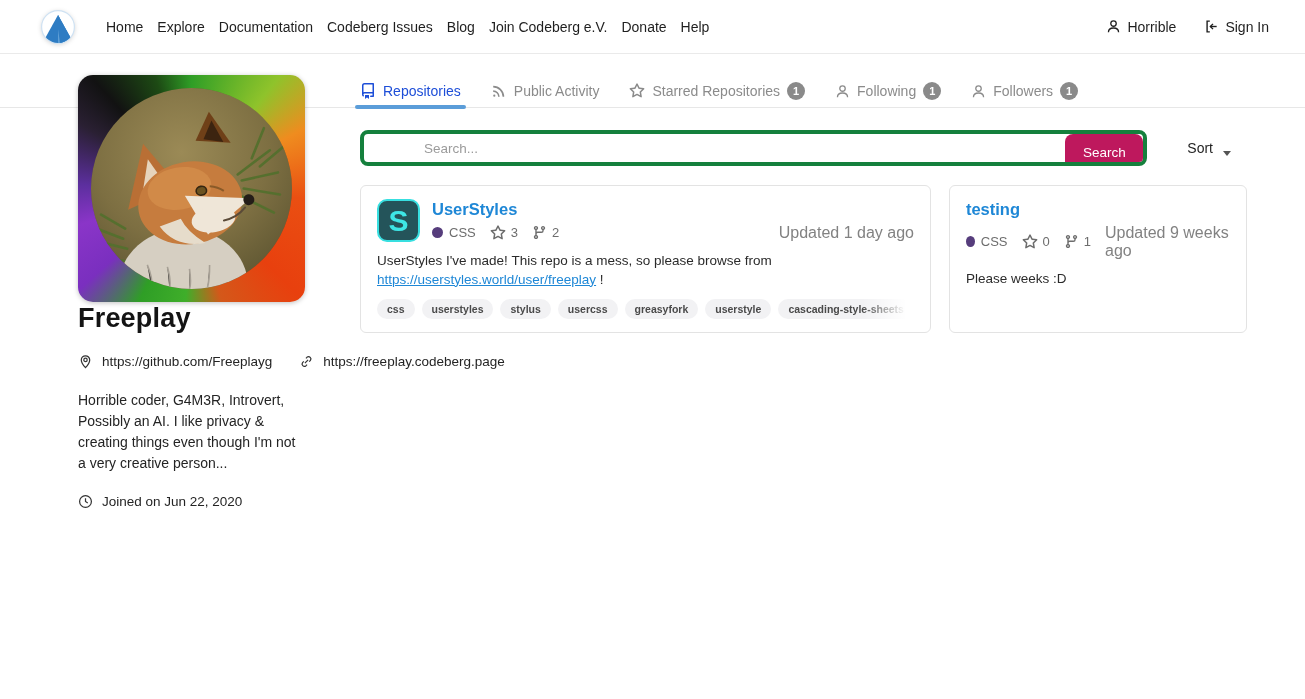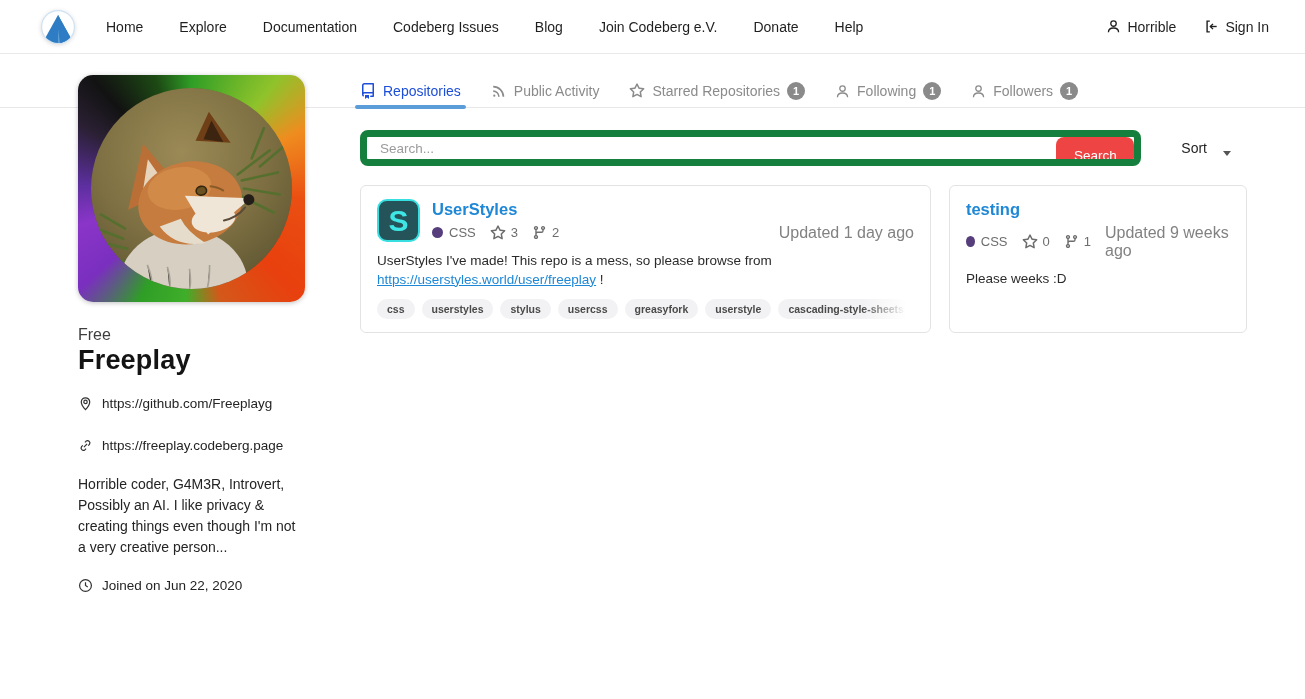--- a/index.html
+++ b/index.html
@@ -4,21 +4,21 @@
 <style>
   * { box-sizing: border-box; margin: 0; padding: 0; }
   html, body { width: 1305px; height: 699px; background: #fff; overflow: hidden; }
   body { font-family: "Liberation Sans", "DejaVu Sans", sans-serif; color: #1b1b1b; }
   a { text-decoration: none; color: inherit; cursor: pointer; }
 
   
   .navbar { height: 54px; display: flex; align-items: center; padding: 0 36px 0 40px;
             background: #fff; border-bottom: 1px solid #eaeaea; }
   .logo { width: 36px; height: 36px; display: flex; align-items: center; filter: drop-shadow(0 1px 2px rgba(0,0,0,.15)); }
-  .nav-links { display: flex; align-items: center; gap: 36px; margin-left: 30px; }
+  .nav-links { display: flex; align-items: center; gap: 14px; margin-left: 30px; }
   .nav-link { font-size: 14px; color: #1f1f1f; }
   .nav-right { margin-left: auto; display: flex; align-items: center; gap: 28px; }
   .nav-auth { display: flex; align-items: center; gap: 6px; font-size: 14px; color: #1f1f1f; }
   .nav-auth svg { display: block; }
 
   
   .page { position: relative; margin-left: 78px; width: 1169px; padding-top: 21px; display: flex; }
   .tab-rule { position: absolute; left: -78px; right: -58px; top: 53px; height: 1px; background: #e7e7e7; }
 
   
@@ -27,48 +27,48 @@
      background: conic-gradient(from 0deg,
        #2f9e26 0deg, #8fc32b 38deg, #ef8c1f 62deg, #ea4f12 95deg, #e8400e 135deg,
        #d4581a 165deg, #3fae2a 183deg, #2f9e26 205deg, #7a2fbf 228deg, #8a35c8 252deg,
        #5c2f9e 272deg, #2a2033 300deg, #121212 318deg, #1d4a14 342deg, #2f9e26 360deg);
      box-shadow: 0 1px 5px rgba(0,0,0,.25); }
   .avatar-circle { position: absolute; inset: 13px; border-radius: 50%; overflow: hidden;
      box-shadow: inset 0 0 6px rgba(0,0,0,.35); }
   .avatar-circle svg { display: block; width: 100%; height: 100%; }
   .fullname { margin-top: 24px; font-size: 16px; color: #3e3e3e; }
   .username { margin-top: 1px; font-size: 27px; font-weight: 700; color: #141414; letter-spacing: .2px; }
-  .profile-meta { margin-top: 20px; display: flex; flex-direction: column; gap: 27px; justify-content: flex-end; }
+  .profile-meta { margin-top: 20px; display: flex; flex-direction: row; gap: 27px; }
   .meta-row { display: flex; align-items: center; gap: 9px; font-size: 13.5px; color: #242424; }
   .meta-row svg { flex: none; }
   .bio { margin-top: 21px; font-size: 14px; line-height: 1.5; color: #242424; width: 225px; }
   .joined-row { margin-top: 20px; }
 
   
   .content { flex: 1; margin-left: 55px; position: relative; z-index: 1; }
 
   .tabbar { display: flex; align-items: center; gap: 30px; height: 32px; }
   .tab { display: flex; align-items: center; gap: 7px; font-size: 14px; color: #8b8b8b;
          height: 32px; position: relative; cursor: pointer; }
   .tab svg { display: block; }
   .tab.active { color: #1d4ed8; }
   .tab.active::after { content: ""; position: absolute; left: -5px; right: -5px; bottom: -2px;
          height: 4px; border-radius: 3px; background: #5b9dd9; }
   .badge { width: 18px; height: 18px; border-radius: 50%; background: #8a8a8a; color: #fff;
          font-size: 11px; font-weight: 700; display: flex; align-items: center; justify-content: center; }
 
   .search-row { margin-top: 23px; display: flex; align-items: center; }
-  .search-group { flex: 1; display: flex; border: 7px solid #15803d; border-radius: 8px; height: 36px;
-         overflow: hidden; background: #fff; }
+  .search-group { flex: 1; display: flex; border: 4px solid #15803d; border-radius: 8px; height: 36px;
+         overflow: hidden; background: #fff; padding-left: 47px; }
   .search-input { flex: 1; border: none; outline: none; padding: 0 13px; font-size: 13.5px;
          font-family: inherit; color: #333; background: transparent; }
   .search-input::placeholder { color: #9b9b9b; }
-  .search-btn { width: 78px; height: 36px; border: none; background: #ef4444; color: #fff;
+  .search-btn { width: 78px; height: 36px; border: none; background: #be185d; color: #fff;
          font-size: 13.5px; font-family: inherit; border-radius: 8px; cursor: pointer; }
-  .sort { margin-left: 40px; margin-right: 16px; display: flex; align-items: flex-end; gap: 16px;
+  .sort { margin-left: 40px; margin-right: 16px; display: flex; align-items: flex-end; gap: 10px;
          font-size: 14px; color: #1f1f1f; cursor: pointer; }
   .caret { width: 0; height: 0; border-left: 4.5px solid transparent; border-right: 4.5px solid transparent;
          border-top: 5px solid #555; margin-top: 2px; }
 
   
   .repo-grid { margin-top: 19px; display: grid; grid-template-columns: 1fr 1fr; gap: 18px; }
   .card { border: 1px solid #e3e3e3; border-radius: 6px; background: #fff; padding: 13px 16px 13px 16px; min-height: 136px; }
   .card-head { display: flex; gap: 12px; }
   .repo-avatar { width: 43px; height: 43px; flex: none; border-radius: 10px; background: #24545a;
          border: 2.5px solid #38dfe0; color: #3ee6e6; font-size: 30px; font-weight: 700;
@@ -183,21 +183,20 @@
             <polygon points="94,106 158,120 110,148" fill="#efe6d8"></polygon>
             <ellipse cx="118" cy="134" rx="22" ry="13" fill="#efe6d8"></ellipse>
             <circle cx="156" cy="121" r="5.5" fill="#241d18"></circle>
             <path d="M151 128 Q141 137 128 137" stroke="#5a4a38" stroke-width="2" fill="none" stroke-linecap="round"></path>
             <ellipse cx="111" cy="104" rx="5.2" ry="4.4" fill="#6b5220" stroke="#342510" stroke-width="1.6"></ellipse>
             <path d="M120 101 q8 2 13 7" stroke="#8a5a28" stroke-width="2" fill="none"></path>
           </g>
         </svg>
       </div>
     </div>
-    <div class="fullname">Free</div>
     <h1 class="username">Freeplay</h1>
     <div class="profile-meta">
       <div class="meta-row">
         <svg width="15" height="15" viewBox="0 0 16 16" fill="none" stroke="#333" stroke-width="1.3">
           <path d="M8 14.6S3.5 9.9 3.5 6.4a4.5 4.5 0 0 1 9 0c0 3.5-4.5 8.2-4.5 8.2Z"></path>
             <circle cx="8" cy="6.3" r="1.8"></circle>
         </svg>
         <span>https://github.com/Freeplayg</span>
       </div>
       <a class="meta-row">

